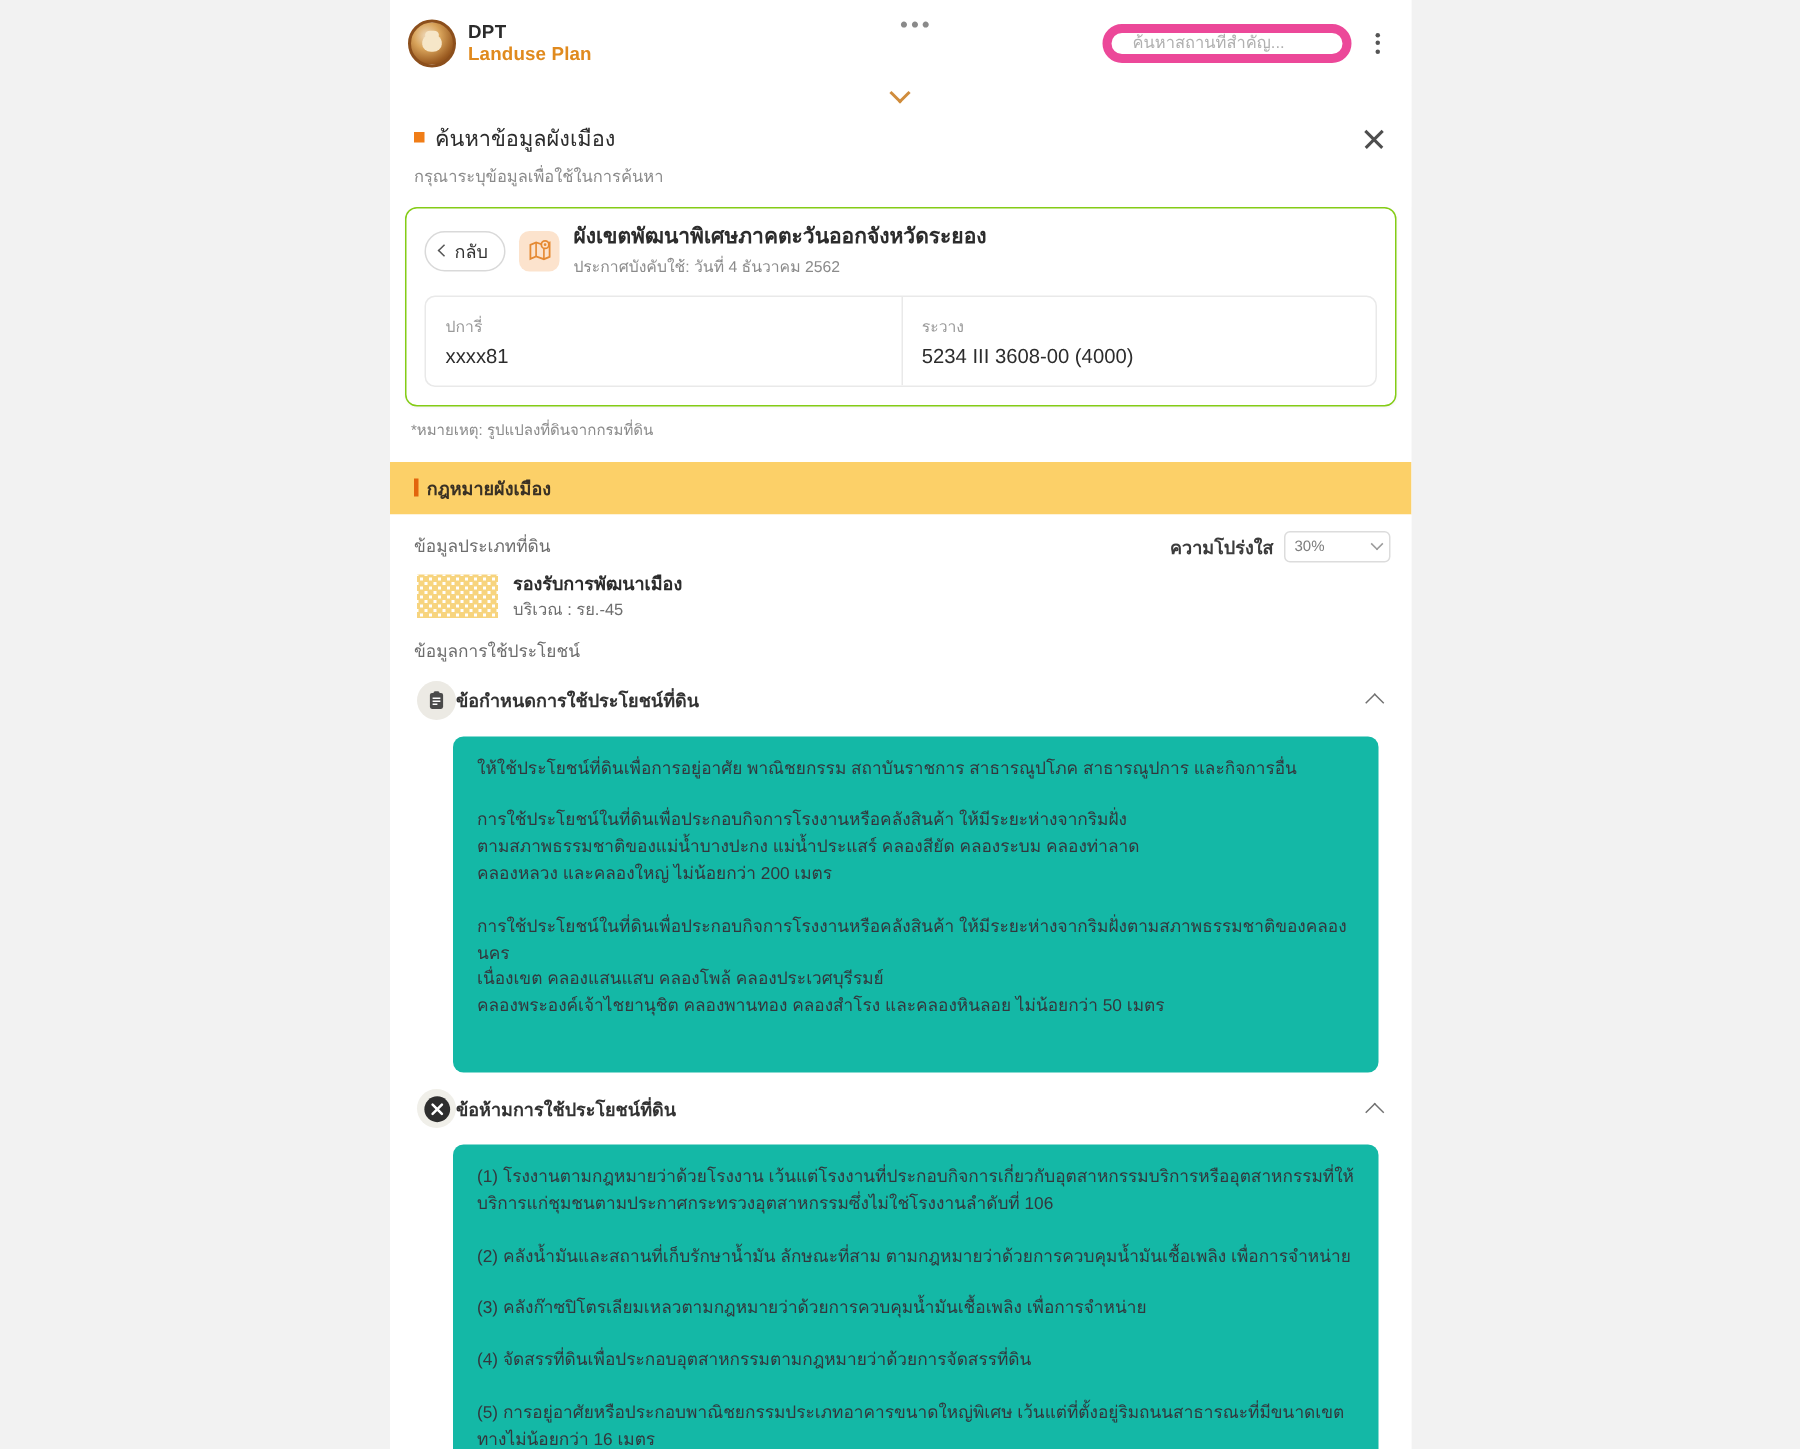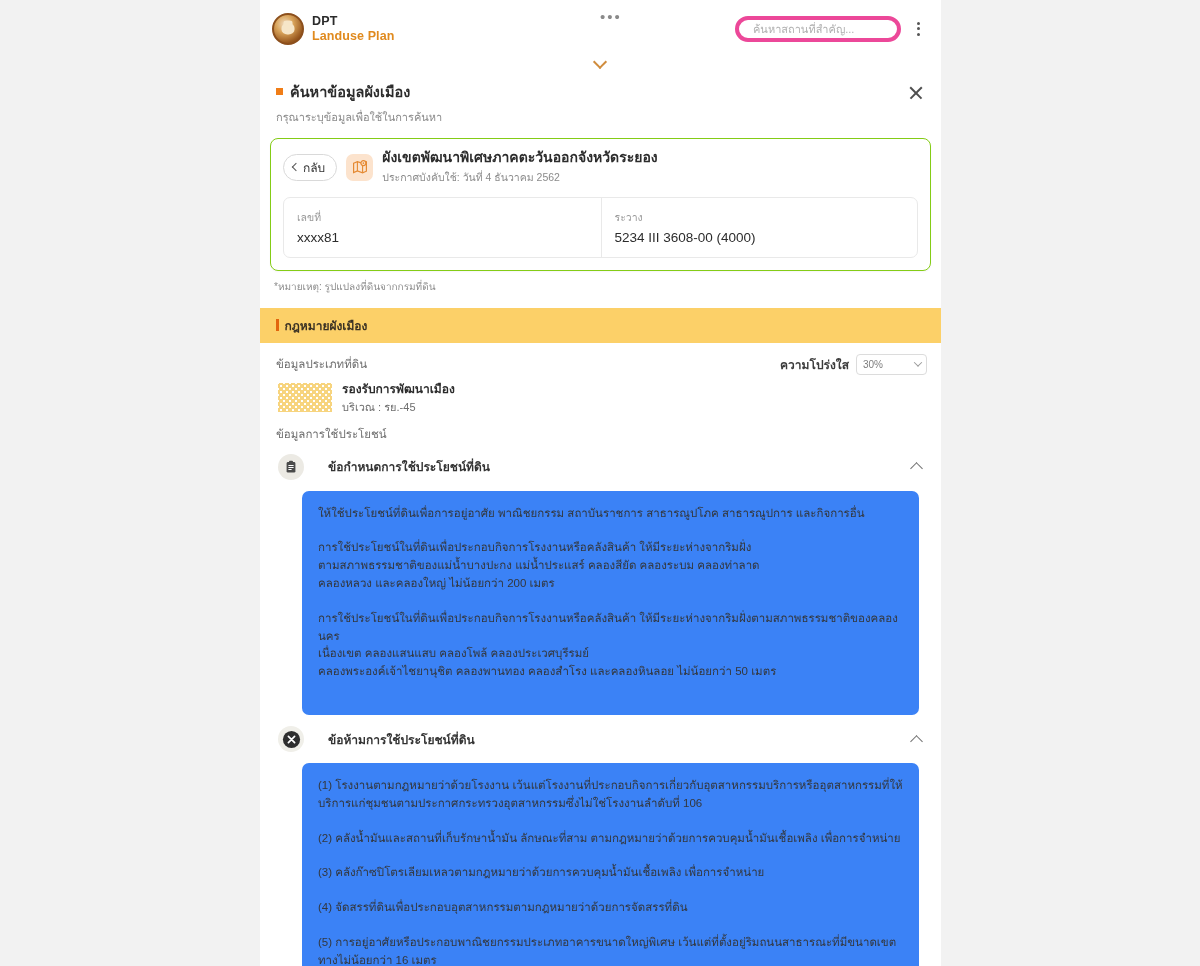--- a/index.html
+++ b/index.html
@@ -55,21 +55,21 @@
     left: 340px; top: 9px;
     color: #8a8a8a; font-size: 15px; letter-spacing: 2px;
     line-height: 1;
   }
   .topbar-right {
     margin-left: auto;
     display: flex; align-items: center; gap: 8px;
   }
   .search-pill {
     width: 166px; height: 26px;
-    border: 4px solid #ec4899; border-radius: 14px;
+    border: 6px solid #ec4899; border-radius: 14px;
     background: #fff;
     display: flex; align-items: center;
     padding: 0 12px;
   }
   .search-pill input {
     border: 0; outline: 0; width: 100%;
     font-family: inherit; font-size: 11px; color: #4a4a4a;
     background: transparent;
   }
   .search-pill input::placeholder { color: #b0b0b0; }
@@ -97,21 +97,21 @@
 
   
   .panel-head {
     padding: 1px 14px 12px 16px;
     display: flex; align-items: flex-start;
     background: #fff;
   }
   .panel-head-left { flex: 1 1 auto; }
   .panel-title-row { display: flex; align-items: center; gap: 7px; }
   .sq-marker { width: 7px; height: 7px; background: #f07d17; display: block; flex: 0 0 7px; }
-  .panel-title { font-size: 14.5px; font-weight: bold; color: #2c2c2c; }
+  .panel-title { font-size: 14.5px; font-weight: normal; color: #2c2c2c; }
   .panel-sub { font-size: 11px; color: #8b8b8b; margin: 5px 0 0 0; }
   .close-x {
     width: 22px; height: 22px; position: relative; cursor: pointer;
     flex: 0 0 22px; margin-top: 2px;
   }
   .close-x::before, .close-x::after {
     content: ""; position: absolute; left: 3px; top: 10px;
     width: 16px; height: 1.6px; background: #4e4e4e;
   }
   .close-x::before { transform: rotate(45deg); }
@@ -217,21 +217,21 @@
   }
   .legend-texts { line-height: 1.35; }
   .legend-name { font-size: 12px; font-weight: bold; color: #2c2c2c; }
   .legend-zone { font-size: 11px; color: #6e6e6e; margin-top: 3px; }
 
   .sub-label { font-size: 11.5px; color: #6d6d6d; padding: 10px 4px 0 6px; }
 
   
   .acc { margin-top: 8px; }
   .acc-head {
-    display: flex; align-items: center; gap: 24px;
+    display: flex; align-items: center; gap: 0;
     padding: 3px 8px 3px 8px;
     cursor: pointer;
   }
   .acc-icon {
     width: 26px; height: 26px; border-radius: 50%;
     display: flex; align-items: center; justify-content: center;
     flex: 0 0 26px;
   }
   .acc-icon.clip { background: #eceae4; }
   .acc-icon.ban  { background: #f0efe9; }
@@ -240,21 +240,21 @@
     margin-left: auto; width: 12px; height: 9px; position: relative; flex: 0 0 12px;
   }
   .acc-caret::before {
     content: ""; position: absolute; left: 1px; top: 2px;
     width: 8px; height: 8px;
     border-left: 1.5px solid #707070; border-top: 1.5px solid #707070;
     transform: rotate(45deg);
   }
   .acc-body {
     margin: 8px 12px 0 32px;
-    background: #3b82f6;
+    background: #14b8a6;
     border-radius: 7px;
     padding: 14px 16px 16px 16px;
   }
   .acc-body p {
     margin: 0 0 17px 0;
     font-size: 11.5px;
     color: #33373d;
     line-height: 1.55;
     white-space: pre-line;
   }
@@ -317,21 +317,21 @@
         </svg>
       </div>
       <div>
         <div class="plan-name">ผังเขตพัฒนาพิเศษภาคตะวันออกจังหวัดระยอง</div>
         <div class="plan-date">ประกาศบังคับใช้: วันที่ 4 ธันวาคม 2562</div>
       </div>
     </div>
 
     <div class="kv-box">
       <div class="kv-cell">
-        <div class="kv-label">เลขที่</div>
+        <div class="kv-label">ปการี่</div>
         <div class="kv-value">xxxx81</div>
       </div>
       <div class="kv-cell">
         <div class="kv-label">ระวาง</div>
         <div class="kv-value">5234 III 3608-00 (4000)</div>
       </div>
     </div>
   </div>
 
   <div class="note-line">*หมายเหตุ: รูปแปลงที่ดินจากกรมที่ดิน</div>

